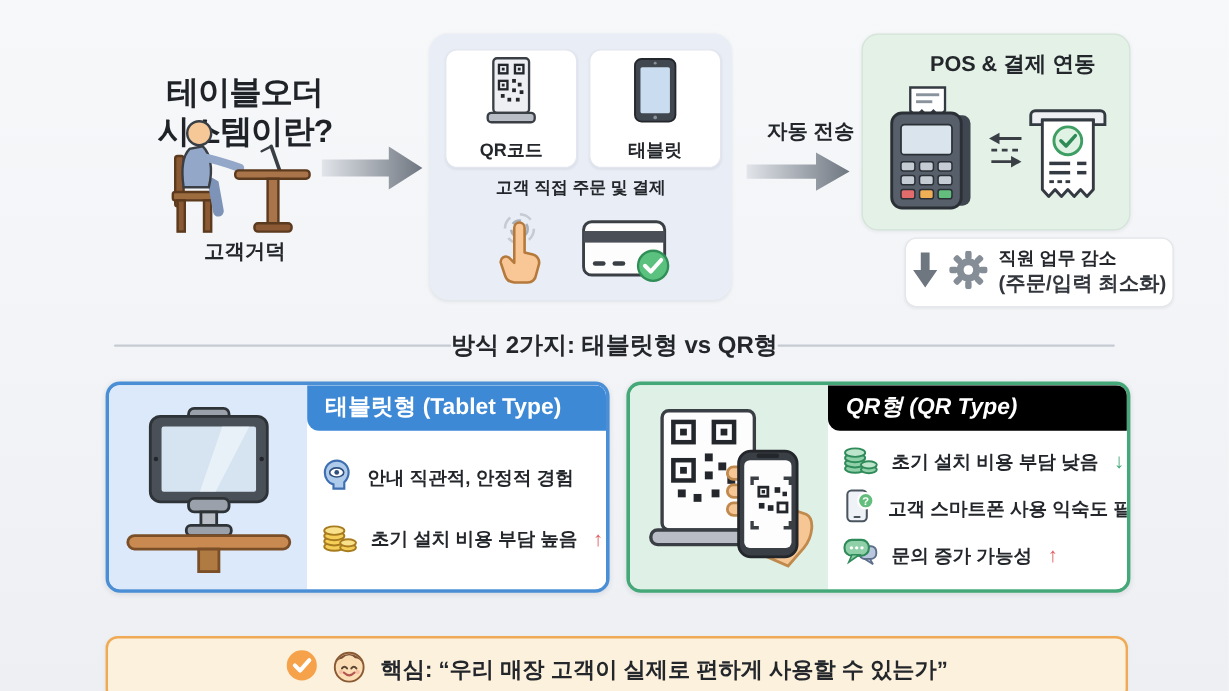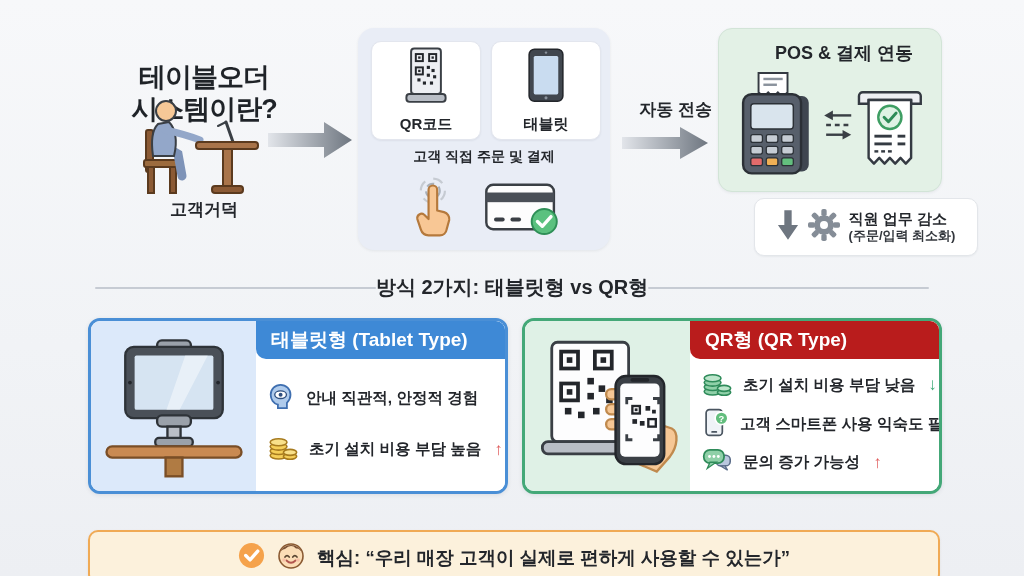--- a/index.html
+++ b/index.html
@@ -30,38 +30,38 @@
   .flow-arrow-2{left:622px;top:124px;}
   .pos-panel{left:718px;top:28px;width:222px;height:162px;background:#E3F1E6;
     border:1px solid #D2E4D7;border-radius:14px;box-shadow:0 1px 3px rgba(40,50,70,.07);}
   .pos-title{position:absolute;left:14px;top:12px;width:100%;text-align:center;font-size:18px;font-weight:800;}
   .pos-illu{position:absolute;left:14px;top:42px;}
   .staff-panel{left:718px;top:198px;width:222px;height:56px;background:#FFFFFF;
     border:1px solid #E3E6EA;border-radius:10px;box-shadow:0 1px 2px rgba(40,50,70,.06);
     display:flex;align-items:center;justify-content:center;gap:9px;margin-left:36px;}
   .staff-text{display:flex;flex-direction:column;line-height:1.25;}
   .staff-line1{font-size:15px;font-weight:800;}
-  .staff-line2{font-size:13px;font-weight:700;color:#33373D;}
+  .staff-line2{font-size:17px;font-weight:700;color:#33373D;}
   
   .divider{left:95px;top:274px;width:834px;display:flex;align-items:center;}
   .divider .line{flex:1;height:2px;background:#C6CBD3;border-radius:1px;}
   .divider .txt{font-size:20px;font-weight:800;color:#23262B;white-space:nowrap;}
   
   .cmp-card{top:318px;width:414px;height:170px;border-radius:12px;overflow:hidden;
     display:flex;background:#fff;box-shadow:0 1px 4px rgba(40,50,70,.10);}
   .cmp-card.tablet{left:88px;border:3px solid #4A8FD6;}
   .cmp-card.qr{left:522px;border:3px solid #44A878;}
   .cmp-illu{width:165px;flex:0 0 165px;display:flex;align-items:center;justify-content:center;}
   .cmp-card.tablet .cmp-illu{background:#DCE9FA;}
   .cmp-card.qr .cmp-illu{background:#DFF1E6;}
   .cmp-body{flex:1;display:flex;flex-direction:column;background:#fff;}
   .cmp-header{height:38px;line-height:38px;padding-left:15px;color:#fff;
     font-size:19px;font-weight:800;border-radius:0 0 0 10px;}
   .cmp-card.tablet .cmp-header{background:#3E89D6;}
-  .cmp-card.qr .cmp-header{background:#b91c1c;}
+  .cmp-card.qr .cmp-header{background:#000000;font-style:italic;}
   .cmp-bullets{flex:1;display:flex;flex-direction:column;justify-content:space-evenly;
     padding:4px 6px 6px 12px;}
   .bullet{display:flex;align-items:center;gap:11px;}
   .bullet .b-text{font-size:15.5px;font-weight:800;color:#23262B;white-space:nowrap;}
   .b-arrow{font-size:17px;font-weight:800;margin-left:2px;}
   .b-arrow.up{color:#E05C5C;}
   .b-arrow.down{color:#3FA977;}
   
   .footer-box{left:88px;top:498px;width:848px;height:50px;background:#FCF1DC;
     border:2px solid #F0AA55;border-radius:10px;display:flex;align-items:center;

